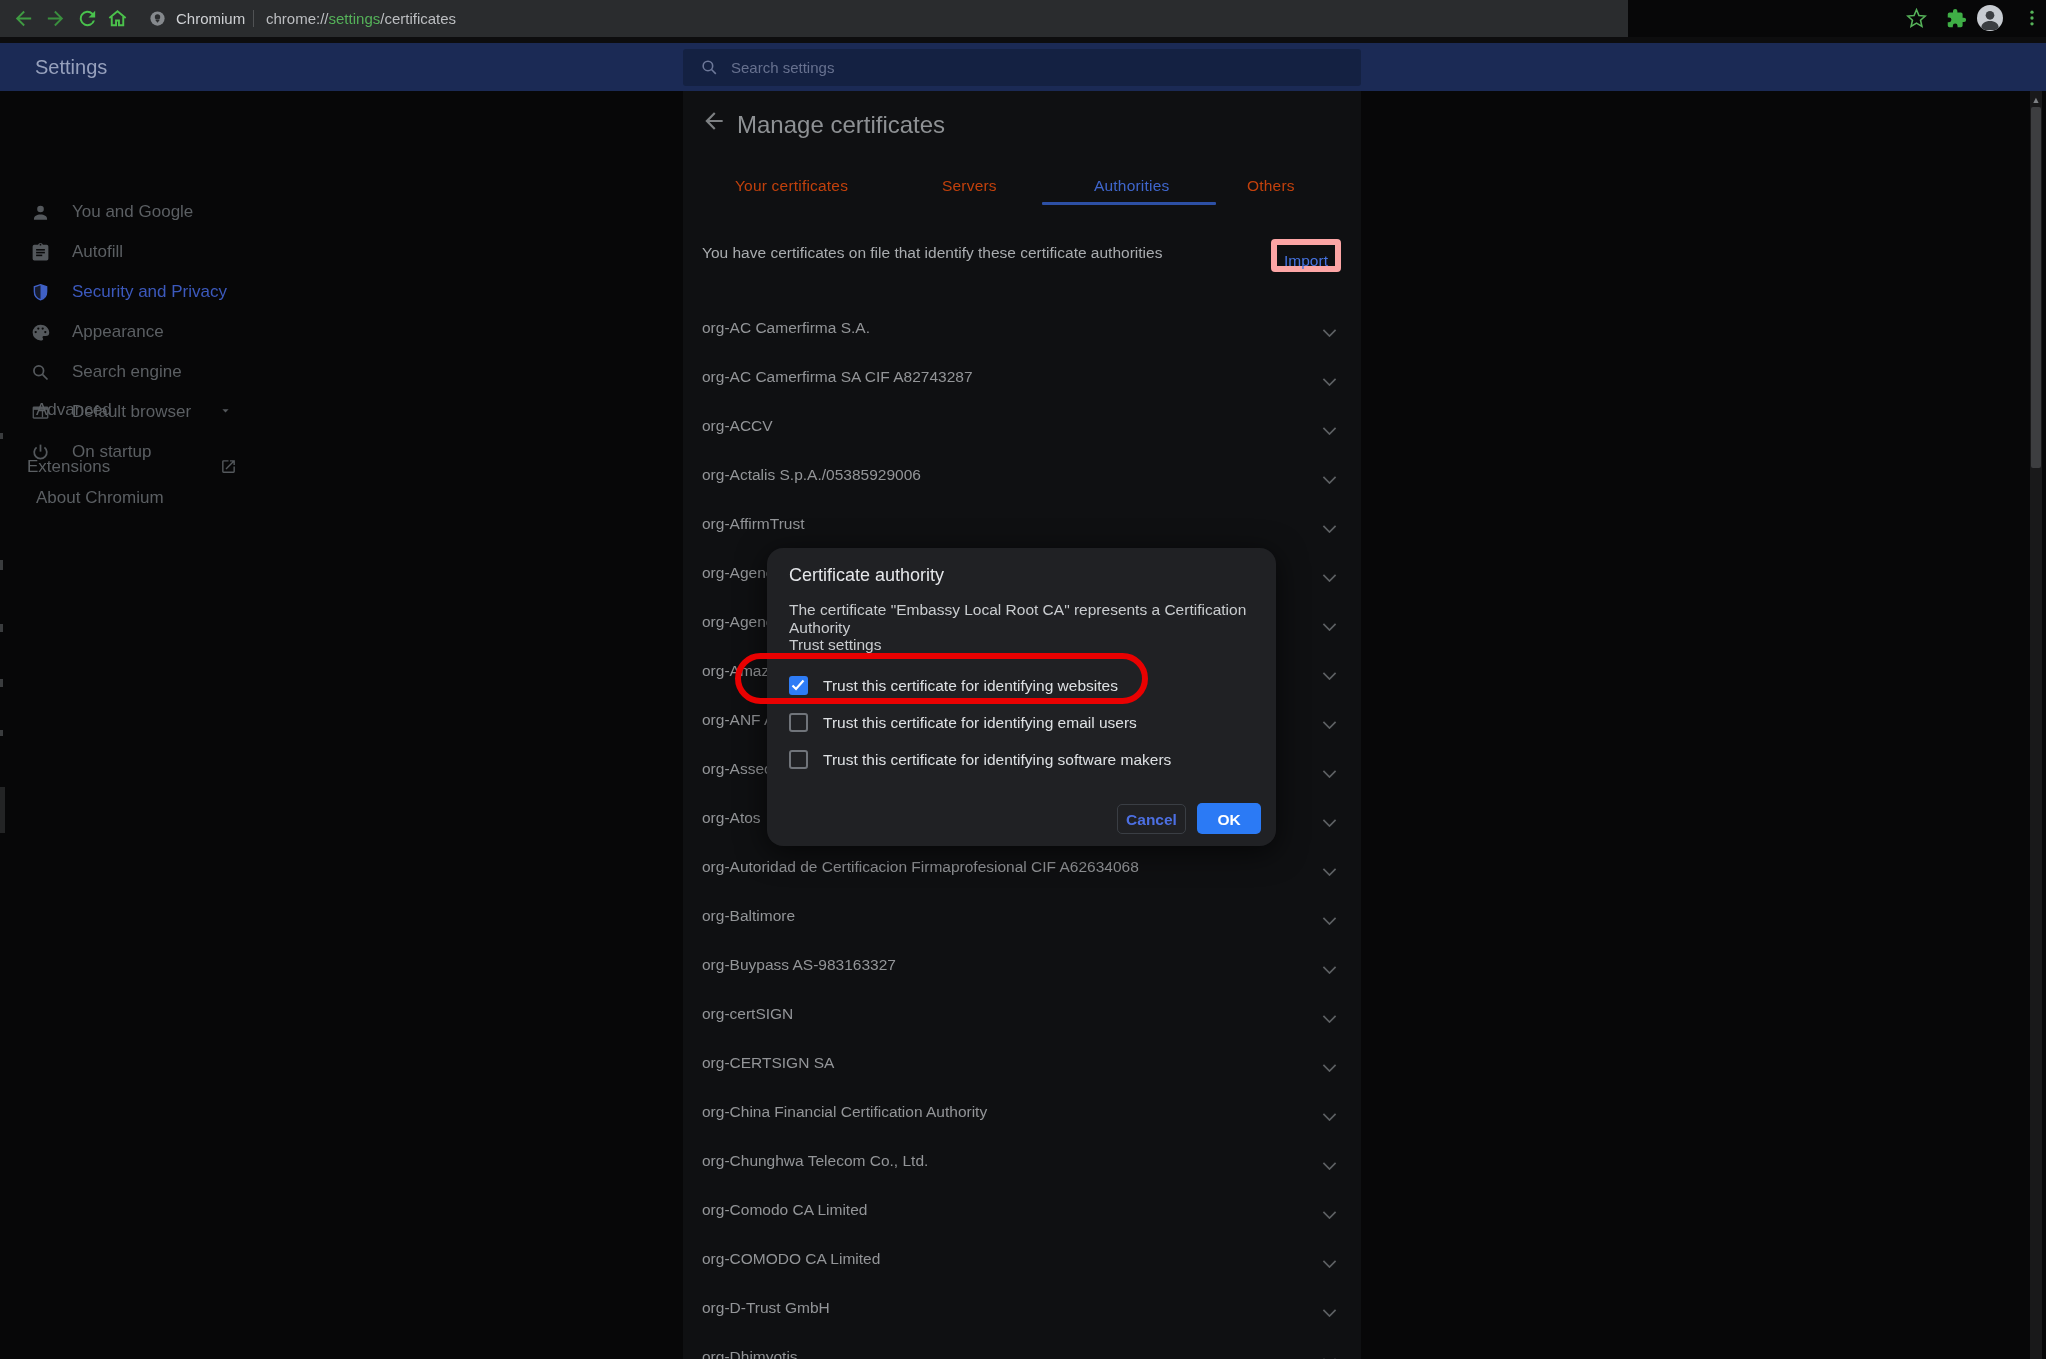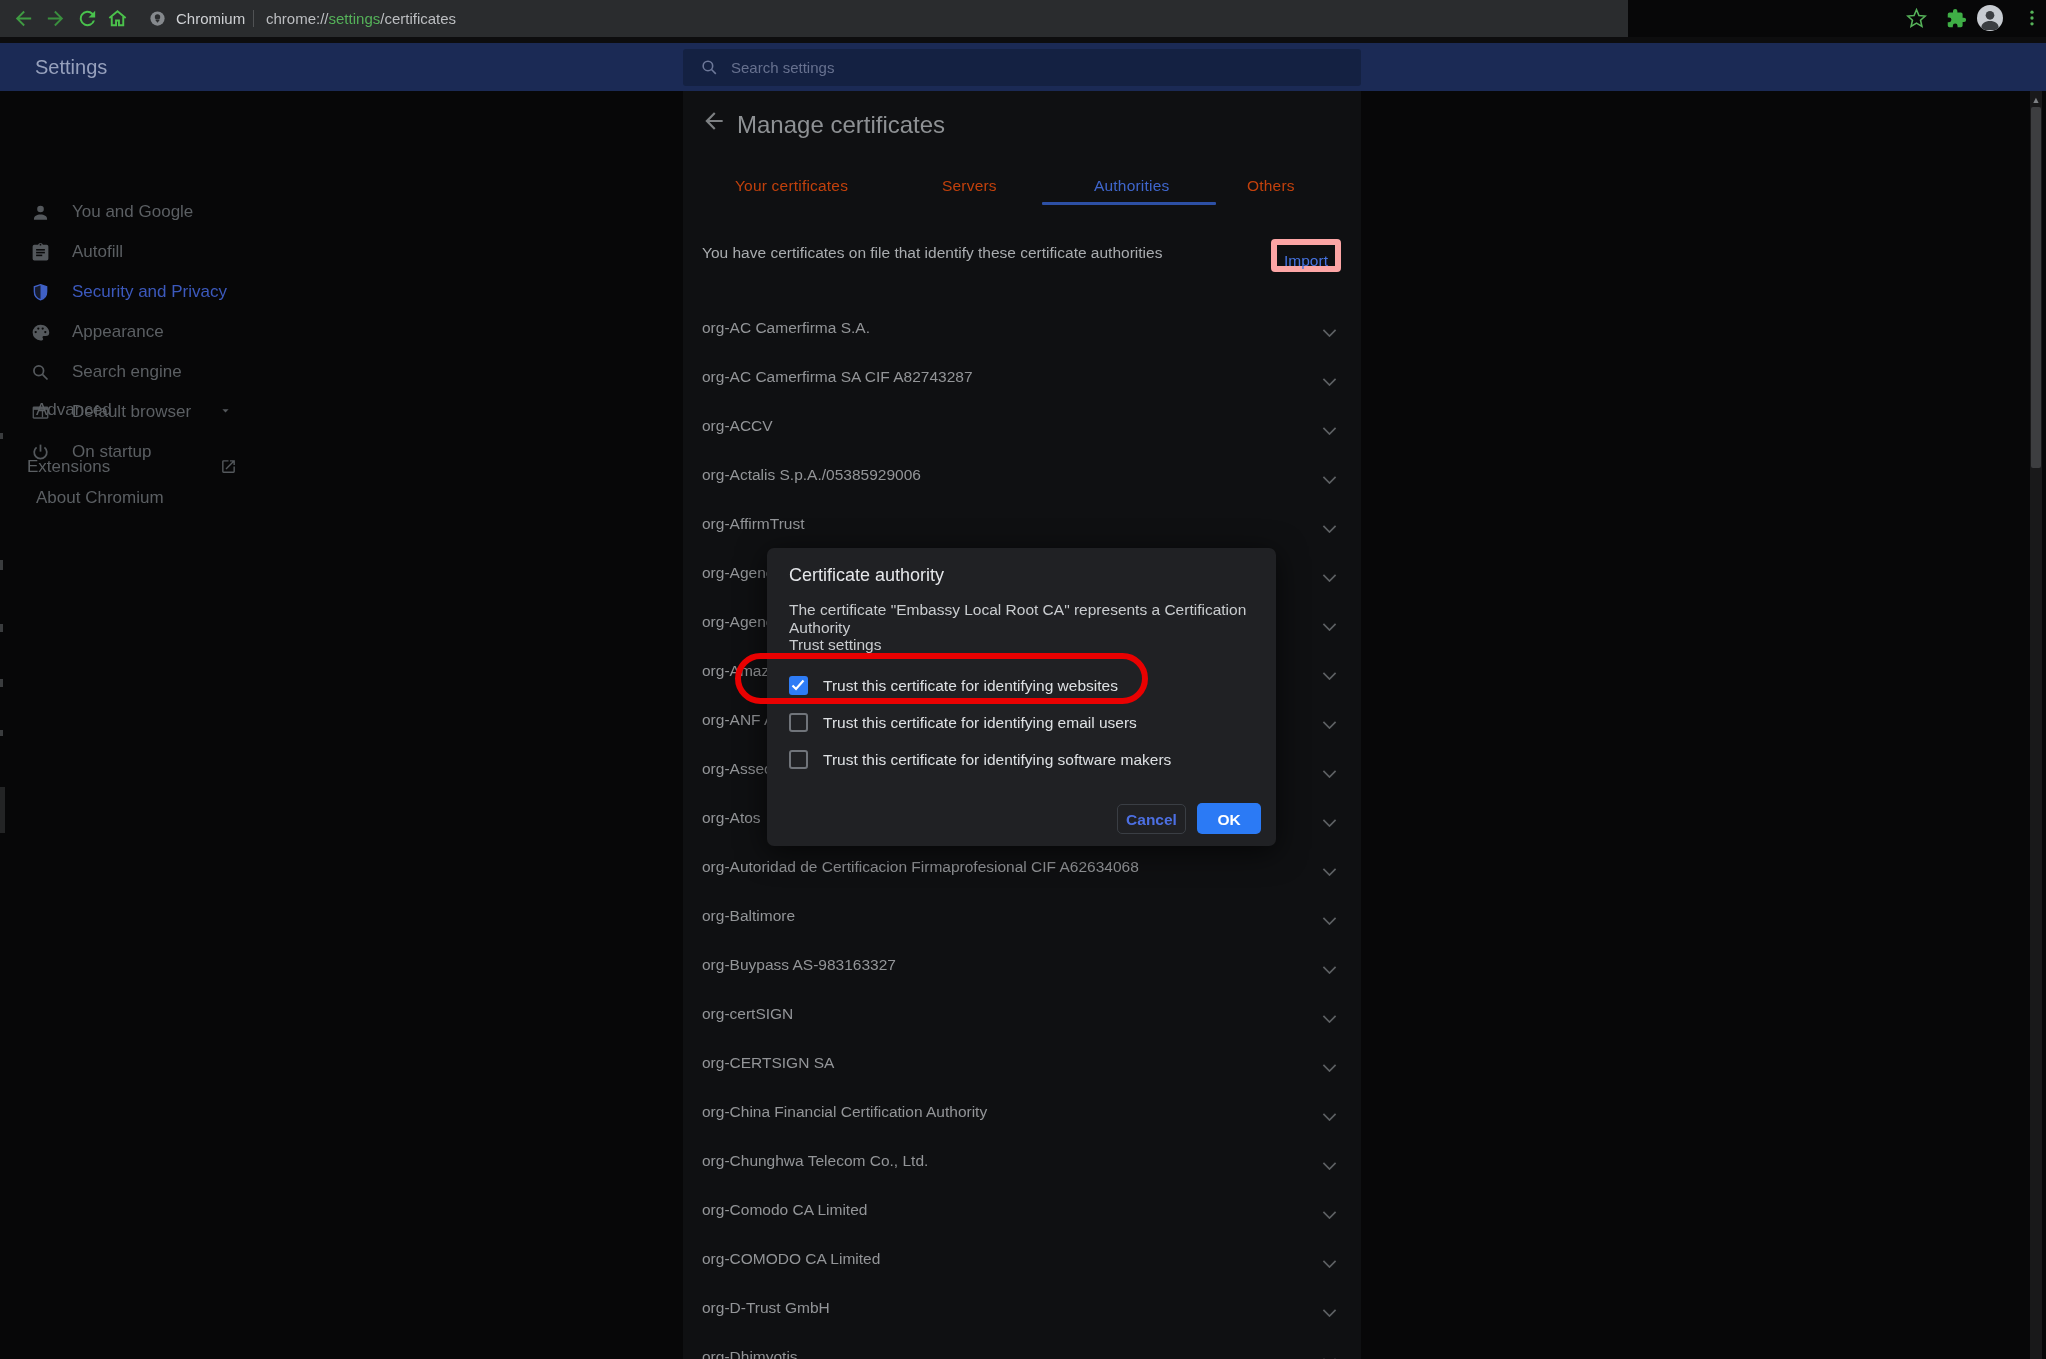--- a/index.html
+++ b/index.html
@@ -69,21 +69,21 @@
               text-align:center;line-height:31px;font-size:15.5px;font-weight:500;
               color:#4673e0;cursor:pointer;background:transparent;}
   .cert-list{position:absolute;left:0;top:212px;width:678px;}
   .cert-row{position:relative;height:49px;cursor:pointer;}
   .cert-label{position:absolute;left:19px;top:0;height:49px;line-height:49px;
               font-size:15.5px;color:#939598;white-space:nowrap;}
   .cert-chev{position:absolute;right:24px;top:20px;width:15px;height:9px;cursor:pointer;}
 
   
   .dialog{position:absolute;left:767px;top:548px;width:509px;height:298px;background:#202124;
-          border-radius:7px;box-shadow:0 6px 30px rgba(0,0,0,.65);z-index:20;}
+          border-radius:16px;box-shadow:0 6px 30px rgba(0,0,0,.65);z-index:20;}
   .dlg-title{position:absolute;left:22px;top:17px;font-size:18px;color:#e5e7ea;}
   .dlg-body{position:absolute;left:22px;top:53px;font-size:15.5px;color:#c9cccf;}
   .dlg-section{position:absolute;left:22px;top:88px;font-size:15.5px;color:#c9cccf;}
   .chk-rows{position:absolute;left:0;top:125px;width:509px;}
   .chk-row{position:relative;height:37px;}
   .chk-box{position:absolute;left:22px;top:3px;width:19px;height:19px;border-radius:3px;
            box-sizing:border-box;cursor:pointer;}
   .chk-box.checked{background:#2e7cf6;}
   .chk-box.unchecked{border:2px solid #70747a;background:transparent;}
   .chk-box svg{position:absolute;left:2px;top:3px;width:14px;height:12px;}

